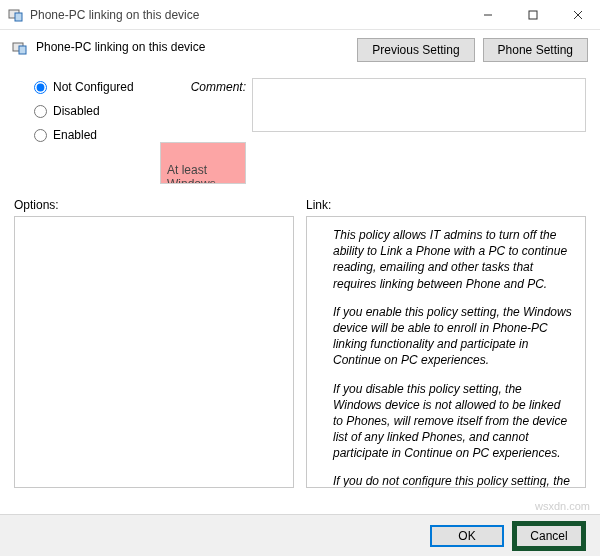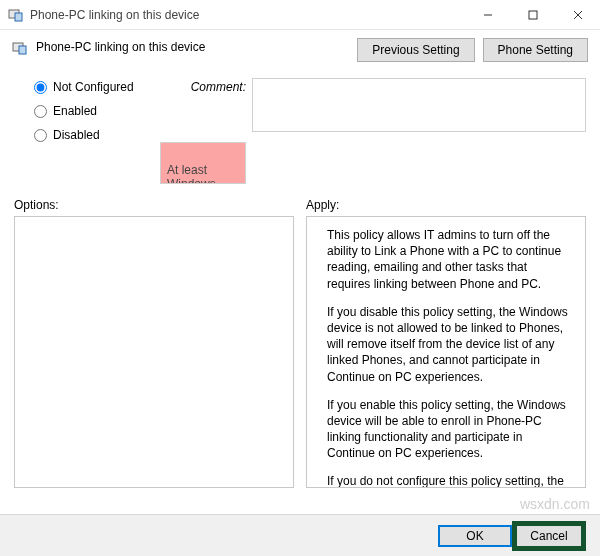--- a/index.html
+++ b/index.html
@@ -95,52 +95,53 @@
   }
   .panelabel { margin-bottom: 4px; }
   .pane {
     border: 1px solid #c8c8c8;
     height: 272px;
     padding: 10px 12px;
     overflow-y: auto;
     font-size: 12px;
     line-height: 1.35;
   }
-  .help p { margin: 0 0 12px 8px; }
+  .help p { margin: 0 0 12px 14px; font-style: italic; }
   
   .btnbar {
     position: absolute;
     bottom: 0; left: 0; right: 0;
     height: 42px;
     background: #f0f0f0;
     border-top: 1px solid #d8d8d8;
     display: flex;
     align-items: center;
     justify-content: flex-end;
+    gap: 8px;
     padding: 0 14px;
   }
   button.bottom {
     min-width: 74px;
     padding: 3px 12px;
     background: #e1e1e1;
     border: 5px solid #14532d;
     font-family: inherit;
     font-size: 12px;
     cursor: pointer;
   }
   button.bottom.default { border: 1px solid #0078d7; box-shadow: 0 0 0 1px #0078d7 inset; }
   button.bottom:disabled { color: #9a9a9a; border-color: #ccc; cursor: default; }
   
   .pane::-webkit-scrollbar, textarea.comment::-webkit-scrollbar, .supported-box::-webkit-scrollbar { width: 16px; }
   .pane::-webkit-scrollbar-thumb, textarea.comment::-webkit-scrollbar-thumb, .supported-box::-webkit-scrollbar-thumb { background: #c2c2c2; }
   .pane::-webkit-scrollbar-track, textarea.comment::-webkit-scrollbar-track, .supported-box::-webkit-scrollbar-track { background: #f0f0f0; }
   .watermark {
     position: absolute;
     bottom: 44px; right: 10px;
-    font-size: 14px; color: #cfcfcf;
+    font-size: 11px; color: #cfcfcf;
     pointer-events: none;
   }
 </style>
 </head>
 <body>
 
 <div class="titlebar">
   <span class="icon">
     <svg width="16" height="16" viewBox="0 0 16 16">
       <rect x="1" y="3" width="10" height="8" fill="#e8e8e8" stroke="#6a6a6a"></rect>
@@ -183,49 +184,49 @@
 </div>
 
 <div class="midgrid">
   <div class="radios" style="grid-row: 1 / span 2;">
     <label class="radio-row">
       <input type="radio" name="state" checked="" style="">
       <span>Not Configured</span>
     </label>
     <label class="radio-row">
       <input type="radio" name="state" style="">
-      <span>Enabled</span>
+      <span>Disabled</span>
     </label>
     <label class="radio-row">
       <input type="radio" name="state" style="">
-      <span>Disabled</span>
+      <span>Enabled</span>
     </label>
   </div>
 
   <div class="fieldlabel">Comment:</div>
   <textarea class="comment" style=""></textarea>
 
   <div class="supported-box">
     <span>At least Windows Server 2016, Windows 10 Version 1803</span>
   </div>
 </div>
 
 <div class="lower">
   <div>
     <div class="panelabel">Options:</div>
     <div class="pane">
       <span></span>
     </div>
   </div>
   <div>
-    <div class="panelabel">Apply:</div>
+    <div class="panelabel">Link:</div>
     <div class="pane help" id="help-pane">
         <p>This policy allows IT admins to turn off the ability to Link a Phone with a PC to continue reading, emailing and other tasks that requires linking between Phone and PC.</p>
+        <p>If you enable this policy setting, the Windows device will be able to enroll in Phone-PC linking functionality and participate in Continue on PC experiences.</p>
         <p>If you disable this policy setting, the Windows device is not allowed to be linked to Phones, will remove itself from the device list of any linked Phones, and cannot participate in Continue on PC experiences.</p>
-        <p>If you enable this policy setting, the Windows device will be able to enroll in Phone-PC linking functionality and participate in Continue on PC experiences.</p>
         <p>If you do not configure this policy setting, the default behavior depends on the Windows edition. Changes to this policy take effect on reboot.</p>
       </div>
   </div>
 </div>
 
 <div class="btnbar">
   <button class="bottom default">OK</button>
   <button class="bottom">Cancel</button>
 </div>
 

